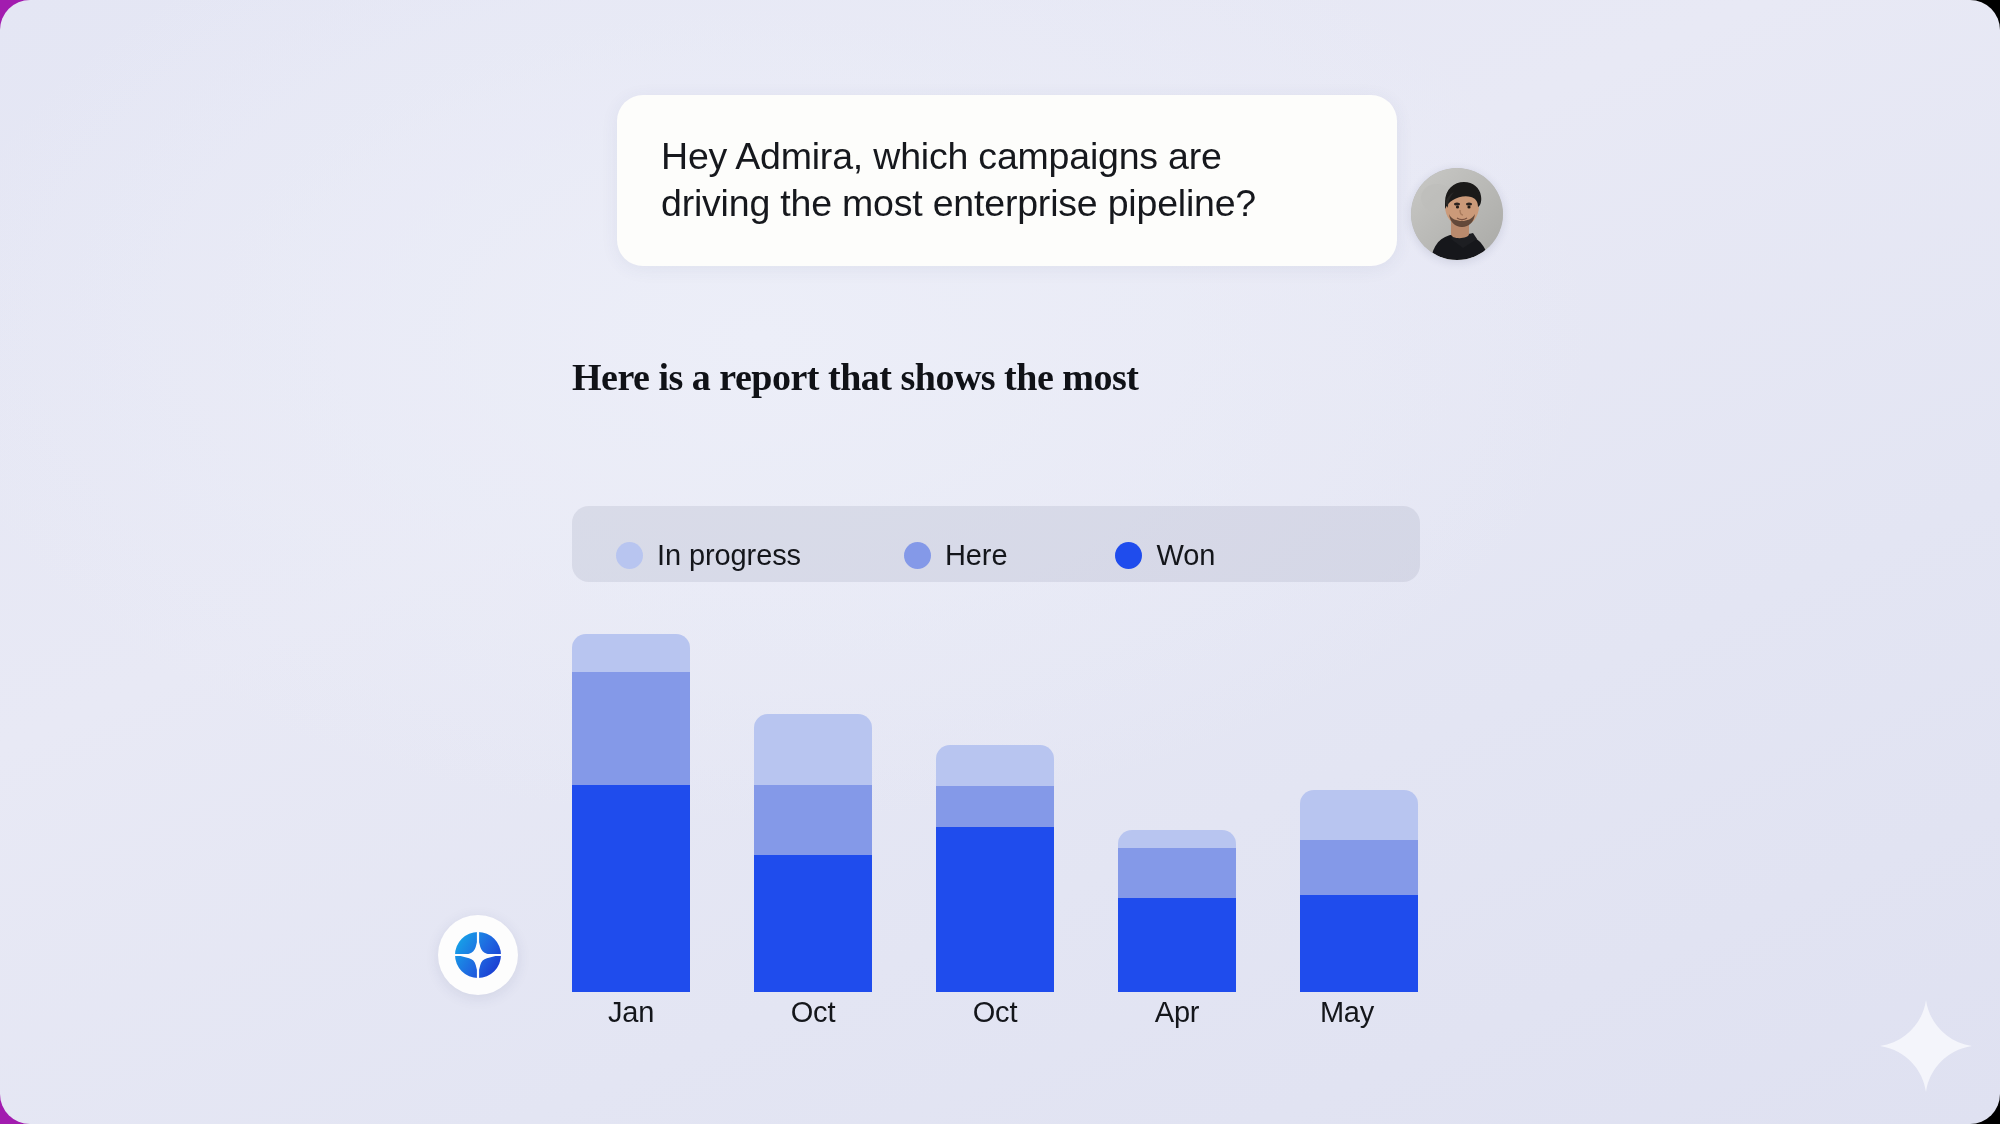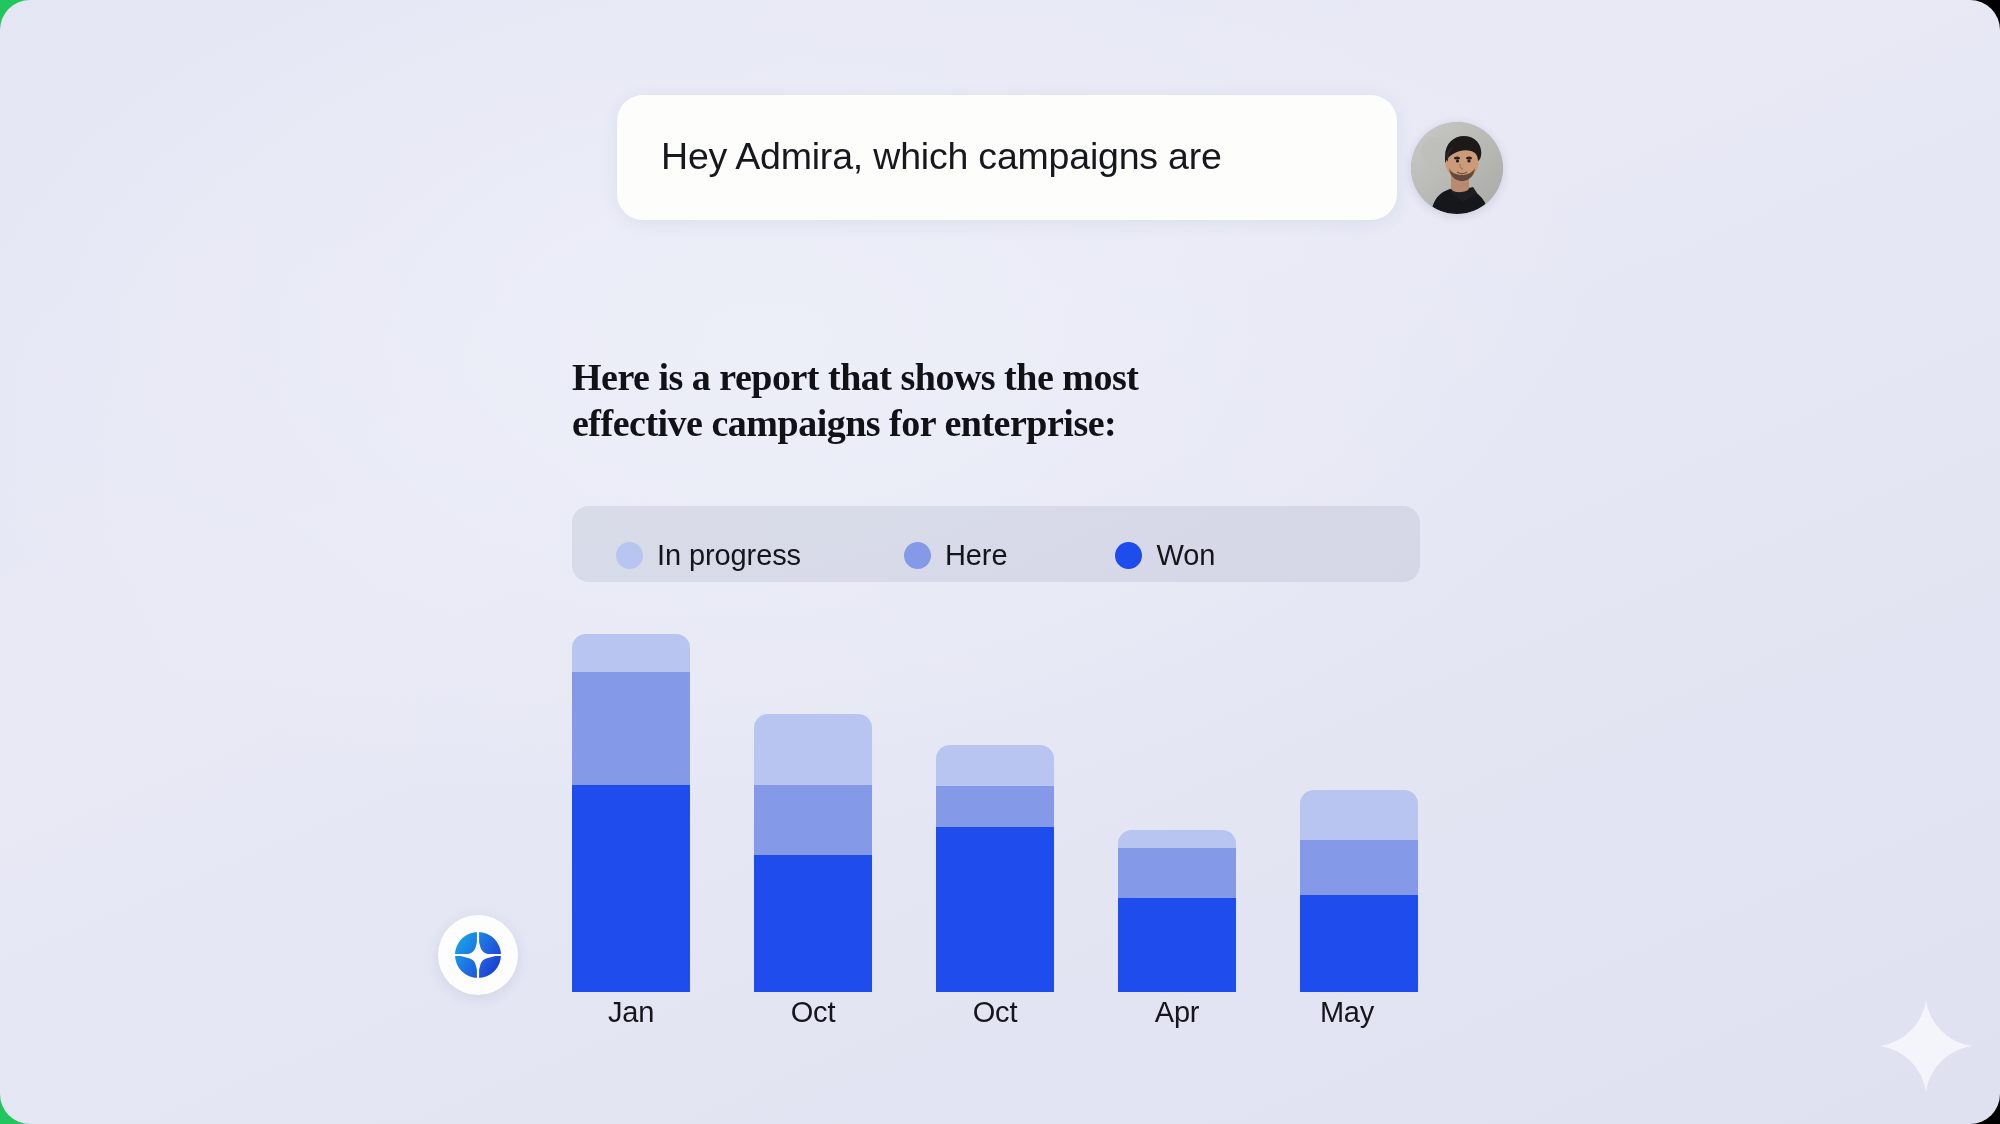--- a/index.html
+++ b/index.html
@@ -7,21 +7,21 @@
   html, body {
     width:2000px; height:1124px;
     background:#000;
     font-family:"Liberation Sans", sans-serif;
     overflow:hidden;
   }
 
   .stage {
     position:relative;
     width:1879px; height:1124px;
-    background:#22c55e;
+    background:#a21caf;
     padding-left:17px;
   }
 
   
   .card {
     position:absolute;
     left:0; top:0;
     width:2000px; height:1124px;
     border-radius:30px;
     overflow:hidden;
@@ -172,20 +172,21 @@
 </style>
 </head>
 <body>
 
 <div class="stage">
   <div class="card">
 
     <div class="msg-row">
       <div class="bubble">
         <div class="bubble-text">Hey Admira, which campaigns are</div>
+        <div class="bubble-text">driving the most enterprise pipeline?</div>
       </div>
 
       <div class="avatar">
         <svg viewBox="0 0 92 92">
           <defs>
             <clipPath id="avClip">
                 <circle cx="46" cy="46" r="46"></circle>
               </clipPath>
             <linearGradient id="avBg" x1="0" y1="0" x2="1" y2="1">
               <stop offset="0%" stop-color="#c9c9c6"></stop>
@@ -214,21 +215,20 @@
             <circle cx="58" cy="39" r="1.6" fill="#241c17"></circle>
             <path d="M49 42c0 4 1 5 3 5" stroke="#a87a5c" stroke-width="1.4" fill="none"></path>
             <path d="M46 50c3 2 7 2 10 0" stroke="#7c5340" stroke-width="1.4" fill="none"></path>
           </g>
         </svg>
       </div>
     </div>
 
     <div class="reply">
       <div>Here is a report that shows the most</div>
-      <div>effective campaigns for enterprise:</div>
     </div>
 
     <div class="legend">
       <div class="legend-item">
         <span class="legend-dot" style="background:#b8c5f0"></span>
         <span class="legend-label">In progress</span>
       </div>
       <div class="legend-item">
         <span class="legend-dot" style="background:#8499e8"></span>
         <span class="legend-label">Here</span>

